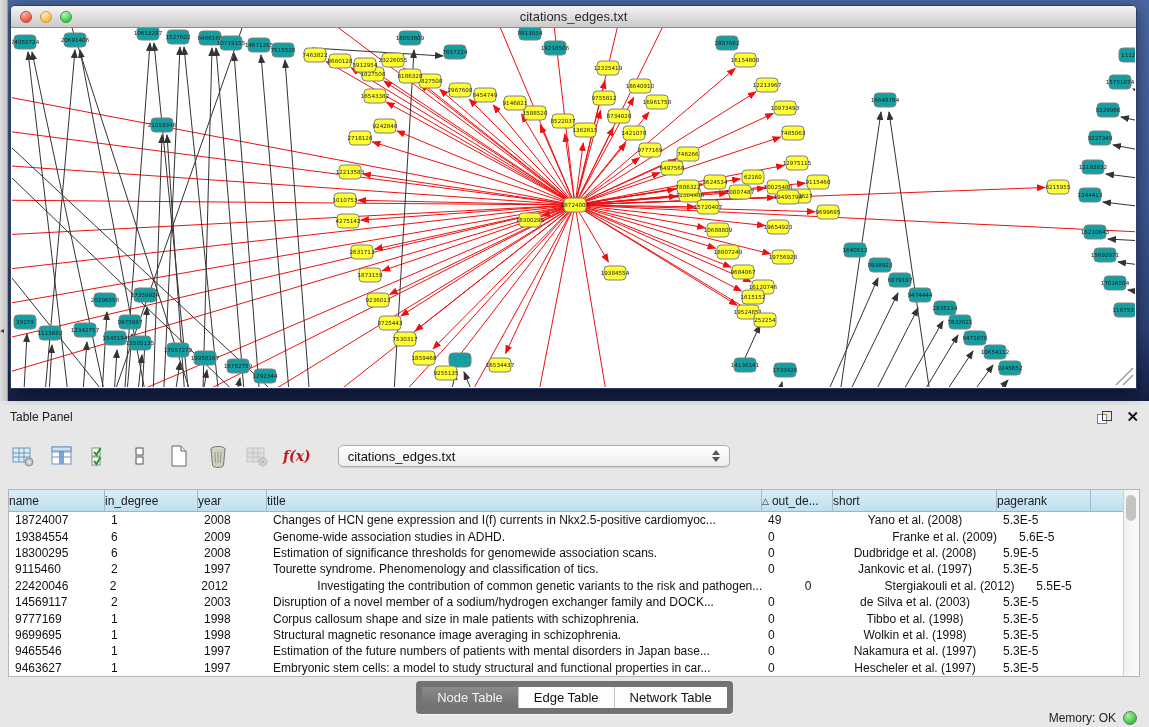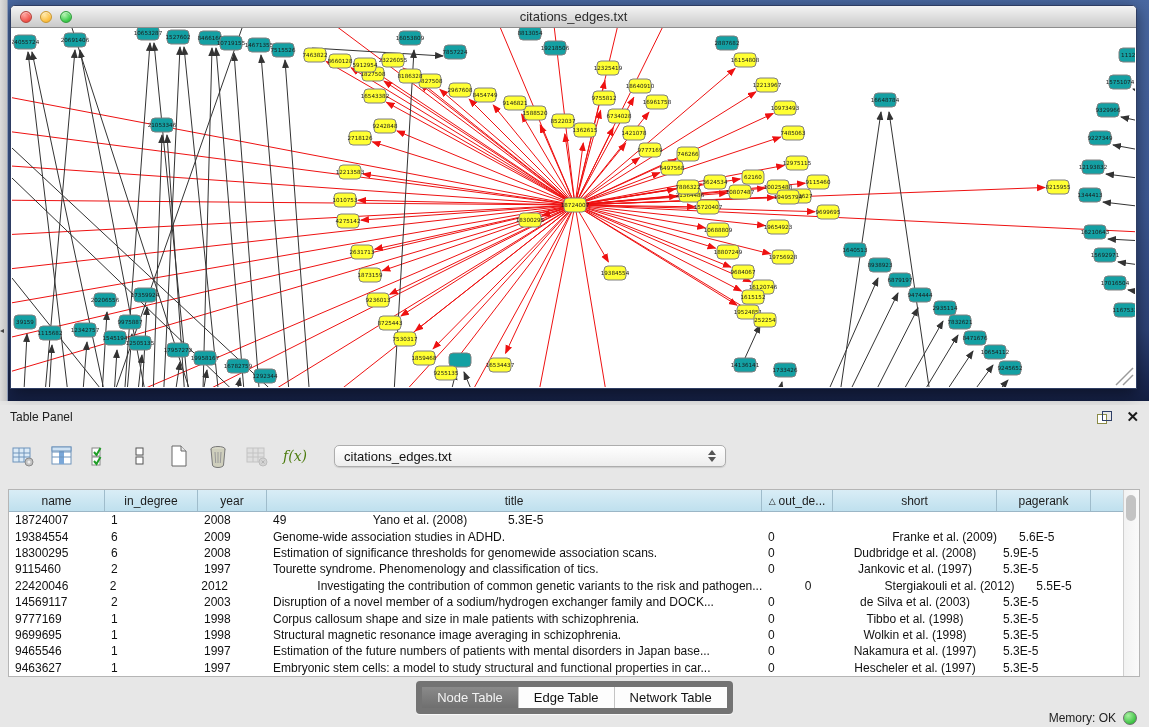--- a/index.html
+++ b/index.html
@@ -28,34 +28,34 @@
   
   .table-panel{position:absolute;left:0;top:405px;width:1149px;height:326px;background:#e7e7e7}
   .tp-header{height:24px;display:flex;align-items:center;padding:0 10px;font-size:12px;color:#1d1d1d}
   .tp-header .spacer{flex:1}
   .float-ic{position:relative;width:15px;height:13px;margin-right:14px}
   .float-ic .sq1{position:absolute;left:0;bottom:0;width:8px;height:8px;border:1.5px solid #8a8a45;background:#fff}
   .float-ic .sq2{position:absolute;right:0;top:0;width:8px;height:8px;border:1.5px solid #2e3f66;background:transparent}
   .close-x{font-size:15px;font-weight:bold;color:#1a1a1a;line-height:14px}
   .toolbar{position:absolute;left:10px;top:34px;right:10px;height:34px;display:flex;align-items:center;gap:13px}
   .icon-btn{width:26px;height:26px;display:flex;align-items:center;justify-content:center}
-  .fx{font-family:"DejaVu Serif",serif;font-style:italic;font-size:14px;color:#4d7c0f;font-weight:normal}
+  .fx{font-family:"DejaVu Serif",serif;font-style:italic;font-size:14px;color:#b91c1c;font-weight:bold}
   .dropdown{margin-left:14px;width:372px;height:20px;border:1px solid #adadad;border-radius:5px;
             background:linear-gradient(#ffffff,#ededed);display:flex;align-items:center;padding:0 9px;
             font-size:13px;color:#111;box-shadow:0 1px 1px rgba(0,0,0,.12)}
   .dropdown .dv{flex:1}
   .spin{display:flex;flex-direction:column;gap:2px;align-items:center}
   .spin i{width:0;height:0;border-left:4px solid transparent;border-right:4px solid transparent}
   .spin .up{border-bottom:5px solid #555}
   .spin .dn{border-top:5px solid #555}
 
   .tbl{position:absolute;left:8px;top:84px;width:1130px;height:186px;background:#fff;border:1px solid #b5b5b5;display:flex}
   .tbl-main{flex:1;overflow:hidden}
   .hdr{display:flex;height:21px;background:linear-gradient(#d9edf6,#bfe0ee);border-bottom:1px solid #9bb6c6;font-size:12px}
-  .hcell{display:flex;align-items:center;justify-content:center;border-right:1px solid #9fbccb;color:#1c1c1c;box-sizing:border-box;white-space:nowrap;overflow:hidden}
+  .hcell{display:flex;align-items:center;border-right:1px solid #9fbccb;color:#1c1c1c;box-sizing:border-box;white-space:nowrap;overflow:hidden}
   .sort-tri{font-size:9px;margin-right:3px;color:#222}
   .trow{display:flex;height:16.4px;font-size:12px;color:#111;align-items:center}
   .tcell{padding-left:6px;white-space:nowrap;overflow:hidden;box-sizing:border-box}
   .tcell.center{text-align:center;padding-left:0}
   .tbl-scroll{width:15px;border-left:1px solid #cfcfcf;background:linear-gradient(90deg,#f2f2f2,#fafafa);position:relative}
   .thumb{position:absolute;top:5px;left:2px;width:10px;height:26px;border-radius:6px;background:#c3c3c3}
 
   .tabs{position:absolute;left:0;right:0;top:276px;display:flex;justify-content:center}
   .seg{display:flex;border:6px solid #737373;border-radius:4px;overflow:hidden;background:#fdfdfd;height:21px;box-shadow:0 1px 1px rgba(255,255,255,.8)}
   .seg .tab{font-size:13px;padding:0 15px;display:flex;align-items:center;color:#111;border-left:1px solid #c4c4c4;background:transparent}
@@ -810,20 +810,21 @@
           </div>
           <div class="hcell" style="width: 94px;">
             <span>pagerank</span>
           </div>
         </div>
       <div id="rows">
           <div class="trow">
             <div class="tcell" style="width: 96px;">18724007</div>
             <div class="tcell" style="width: 93px;">1</div>
             <div class="tcell" style="width: 69px;">2008</div>
+            <div class="tcell" style="width: 495px;">Changes of HCN gene expression and I(f) currents in Nkx2.5-positive cardiomyoc...</div>
             <div class="tcell" style="width: 71px;">49</div>
             <div class="tcell center" style="width: 164px;">Yano et al. (2008)</div>
             <div class="tcell" style="width: 94px;">5.3E-5</div>
           </div>
           <div class="trow">
             <div class="tcell" style="width: 96px;">19384554</div>
             <div class="tcell" style="width: 93px;">6</div>
             <div class="tcell" style="width: 69px;">2009</div>
             <div class="tcell" style="width: 495px;">Genome-wide association studies in ADHD.</div>
             <div class="tcell" style="width: 71px;">0</div>

